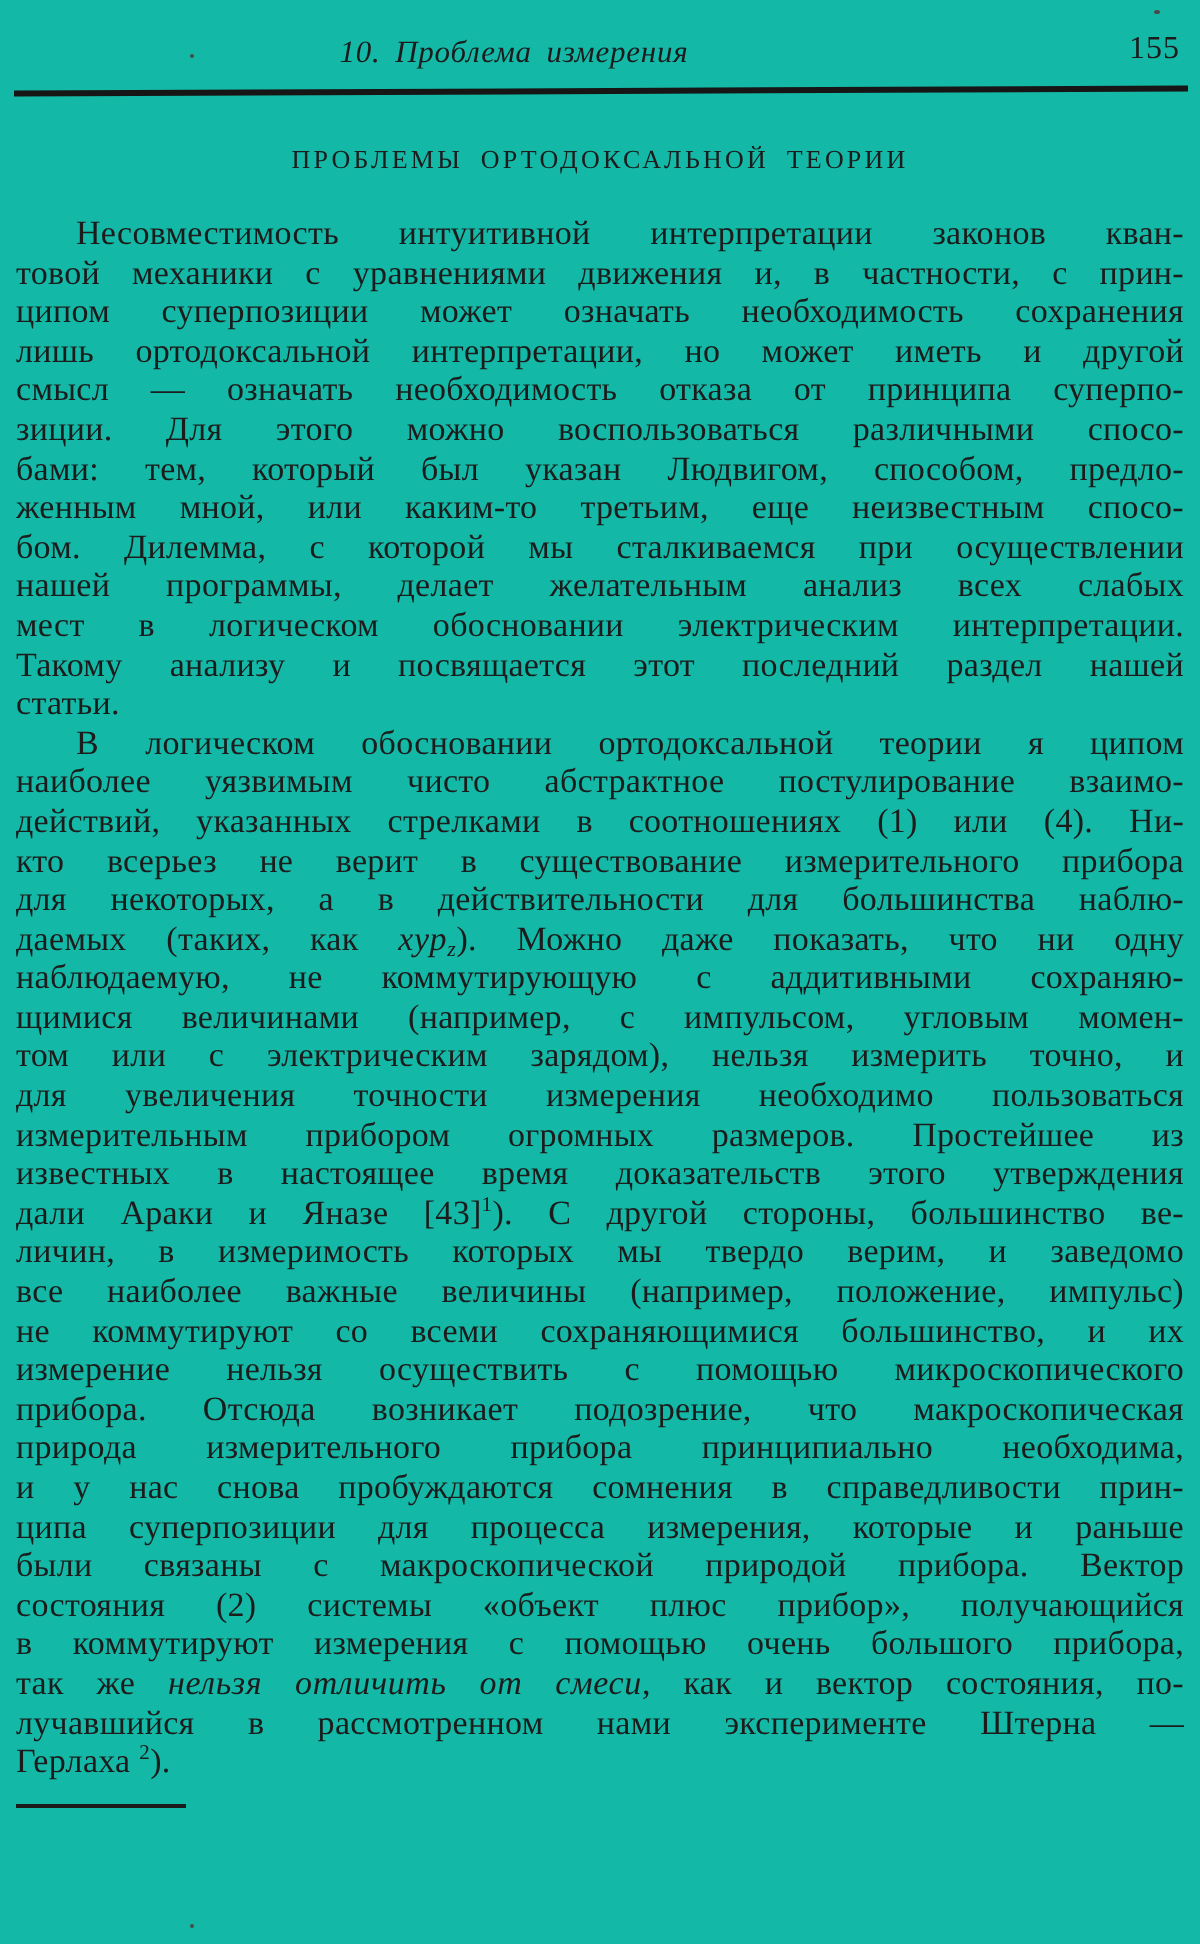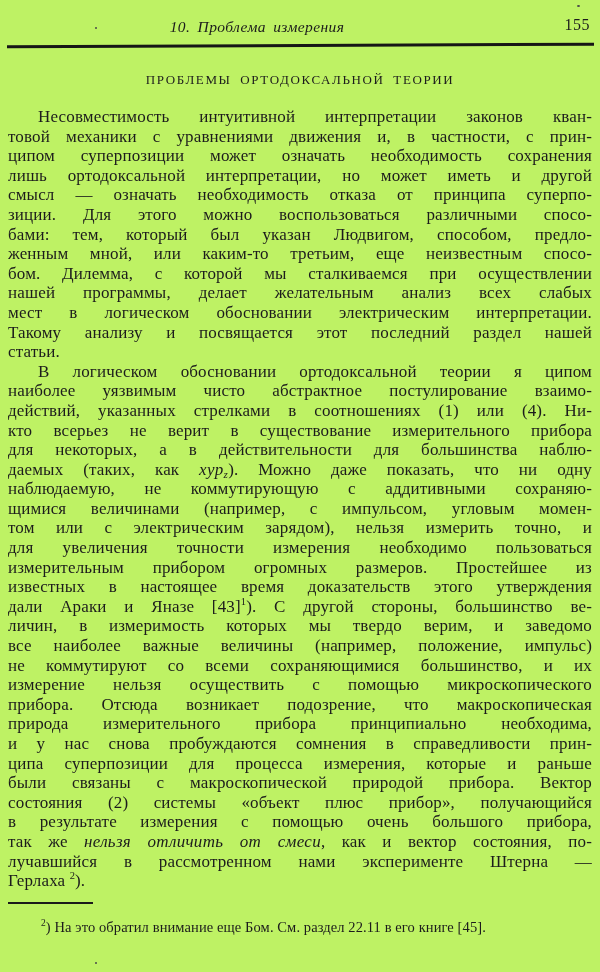--- a/index.html
+++ b/index.html
@@ -1,20 +1,20 @@
 <!DOCTYPE html>
 <html><head>
 <meta charset="utf-8">
 <style>
   html,body { margin:0; padding:0; background:#e8e6e1; }
   .page {
     position:relative;
     width:600px; height:972px;
     margin:0 auto;
-    background:#bef264;
+    background:#14b8a6;
     font-family:"Liberation Serif", serif;
     color:#1c1c1c;
     overflow:hidden;
   }
   
   .running-header {
     position:absolute; top:18px; left:8px; width:584px;
     text-align:center;
     font-style:italic;
     font-size:15.5px;
@@ -121,29 +121,28 @@
         <div class="line">личин, в измеримость которых мы твердо верим, и заведомо</div>
         <div class="line">все наиболее важные величины (например, положение, импульс)</div>
         <div class="line">не коммутируют со всеми сохраняющимися большинство, и их</div>
         <div class="line">измерение нельзя осуществить с помощью микроскопического</div>
         <div class="line">прибора. Отсюда возникает подозрение, что макроскопическая</div>
         <div class="line">природа измерительного прибора принципиально необходима,</div>
         <div class="line">и у нас снова пробуждаются сомнения в справедливости прин-</div>
         <div class="line">ципа суперпозиции для процесса измерения, которые и раньше</div>
         <div class="line">были связаны с макроскопической природой прибора. Вектор</div>
         <div class="line">состояния (2) системы «объект плюс прибор», получающийся</div>
-        <div class="line">в результате измерения с помощью очень большого прибора,</div>
+        <div class="line">в коммутируют измерения с помощью очень большого прибора,</div>
         <div class="line">так же <i>нельзя отличить от смеси</i>, как и вектор состояния, по-</div>
         <div class="line">лучавшийся в рассмотренном нами эксперименте Штерна —</div>
         <div class="line last">Герлаха <sup>2</sup>).</div>
       </div>
     </div>
 
   <div class="footnote-rule"></div>
   <div class="footnotes">
-      <div class="footnote"><sup>2</sup>) На это обратил внимание еще Бом. См. раздел 22.11 в его книге [45].</div>
     </div>
 
   <div class="speck s1"></div>
   <div class="speck s2"></div>
   <div class="speck s3"></div>
 
 </div>
 
 </body></html>

